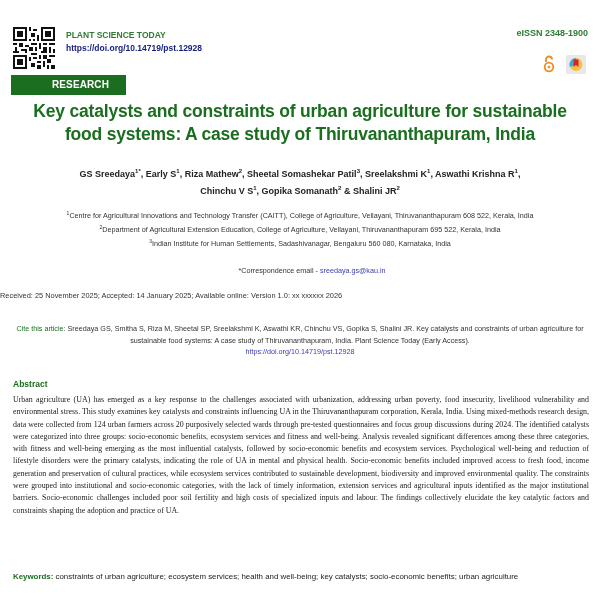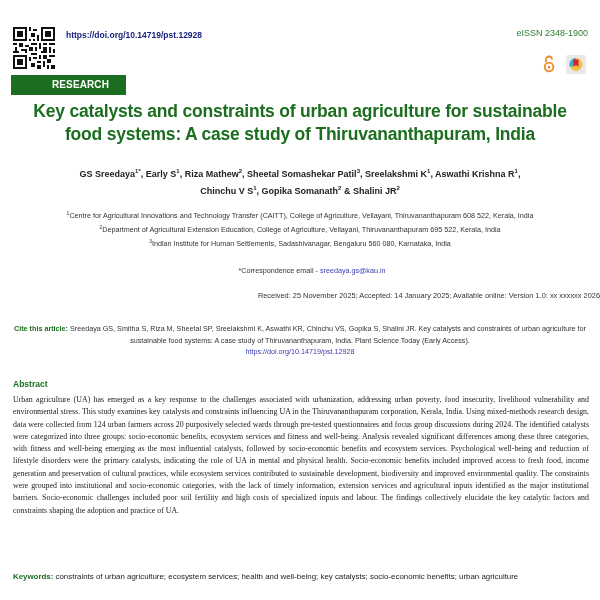--- a/index.html
+++ b/index.html
@@ -5,41 +5,41 @@
     * { margin: 0; padding: 0; box-sizing: border-box; }
     html, body { width: 600px; height: 600px; background: #ffffff; overflow: hidden; }
     body { font-family: "Liberation Sans", sans-serif; color: #222; position: relative; }
 
     .qr { position: absolute; left: 13px; top: 27px; width: 42px; height: 42px; }
     .journal { position: absolute; left: 66px; top: 29px; line-height: 12.5px; }
     .journal .name { color: #2e7d32; font-weight: bold; font-size: 8.5px; }
     .journal .vol { color: #2e7d32; font-weight: bold; font-size: 8.5px; }
     .journal .doi { color: #1a237e; font-weight: bold; font-size: 8.5px; }
 
-    .issn { position: absolute; right: 12px; top: 28px; color: #2e7d32; font-weight: normal; font-size: 9px; }
+    .issn { position: absolute; right: 12px; top: 28px; color: #2e7d32; font-weight: bold; font-size: 9px; }
     .oa-icon { position: absolute; left: 543px; top: 55px; width: 12px; height: 18px; }
     .crossmark-icon { position: absolute; left: 566px; top: 55px; width: 20px; height: 19px; background: #e8e8e8; border-radius: 2px; }
 
     .badge { position: absolute; left: 11px; top: 75px; width: 115px; height: 20px; background: #1b6e1f; color: #fff; font-weight: bold; font-size: 10px; line-height: 20px; text-align: center; letter-spacing: 0.1px; padding-left: 24px; }
 
     .title { position: absolute; left: 0; top: 100px; width: 600px; text-align: center; color: #1b6e1f; font-weight: bold; font-size: 17.5px; line-height: 23px; padding: 0 15px; letter-spacing: -0.2px; }
 
     .authors { position: absolute; left: 0; top: 165px; width: 600px; text-align: center; font-weight: bold; font-size: 9px; line-height: 13.5px; color: #222; padding: 0 30px; }
     .authors sup { font-size: 6px; }
 
     .affils { position: absolute; left: 0; top: 208px; width: 600px; text-align: center; font-size: 7.2px; line-height: 11.5px; color: #333; }
     .affils sup { font-size: 5px; }
 
     .corr { position: absolute; left: 0; top: 266px; width: 600px; text-align: center; font-size: 7.2px; color: #333; margin-left: 12px; }
     .corr .email { color: #3b3bb0; }
 
-    .dates { position: absolute; left: 0; top: 291px; width: 600px; text-align: right; font-size: 7.4px; color: #333; }
+    .dates { position: absolute; left: 0; top: 291px; width: 600px; text-align: left; font-size: 7.4px; color: #333; }
 
     .cite { position: absolute; left: 0; top: 323px; width: 600px; text-align: center; font-size: 7.2px; line-height: 11.5px; color: #333; padding: 0 12px; }
-    .cite .lbl { color: #1b6e1f; font-weight: bold; }
+    .cite .lbl { color: #1b6e1f; font-weight: normal; }
     .cite .doi { color: #3b3bb0; }
 
     .abstract-head { position: absolute; left: 13px; top: 379px; color: #1b6e1f; font-weight: bold; font-size: 8.5px; }
     .abstract { position: absolute; left: 13px; top: 394px; width: 576px; font-size: 7.9px; line-height: 12.3px; color: #222; text-align: justify; font-family: Liberation Serif, serif; }
 
     .keywords { position: absolute; left: 13px; top: 571px; width: 576px; font-size: 7.9px; line-height: 11.5px; color: #222; text-align: justify; }
     .keywords .lbl { color: #1b6e1f; font-weight: bold; margin-top: 29px; }
   </style>
 </head>
 <body>
@@ -90,20 +90,21 @@
       <rect x="12" y="17" width="2" height="1"></rect>
       <rect x="15" y="17" width="1" height="3"></rect>
     <rect x="17" y="16" width="2" height="2"></rect>
       <rect x="19" y="19" width="2" height="2"></rect>
       <rect x="12" y="19" width="2" height="2"></rect>
       <rect x="17" y="19" width="1" height="2"></rect>
   </g>
 </svg>
 
 <div class="journal">
+  <div class="name">PLANT SCIENCE TODAY</div>
   <div class="doi">https://doi.org/10.14719/pst.12928</div>
 </div>
 
 <div class="issn">eISSN 2348-1900</div>
 
 <svg class="oa-icon" viewBox="0 0 12 18">
   <path d="M3 7 V4.5 A3 3 0 0 1 9 4.5" fill="none" stroke="#f08a24" stroke-width="1.8"></path>
   <circle cx="6" cy="12" r="4.3" fill="none" stroke="#f08a24" stroke-width="1.8"></circle>
   <circle cx="6" cy="12" r="1.3" fill="#f08a24"></circle>
 </svg>

